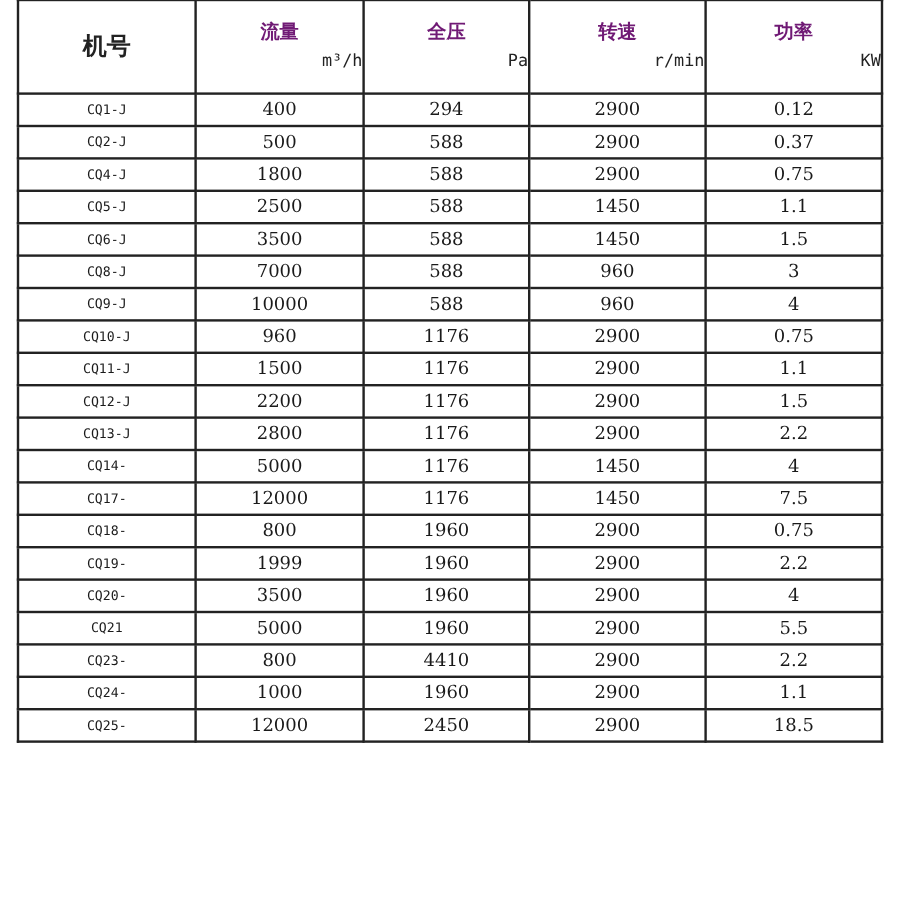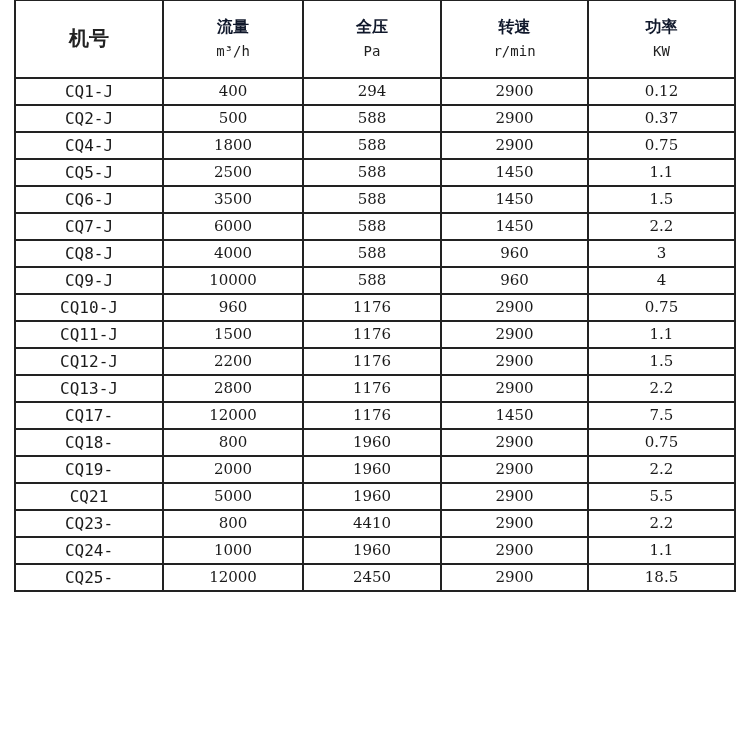--- a/index.html
+++ b/index.html
@@ -37,42 +37,43 @@
     .spec-table th {
       height: 76px;
       font-weight: normal;
       line-height: 24px;
     }
     .spec-table th .h-name {
       display: block;
       font-family: "DejaVu Sans", "Liberation Sans", sans-serif;
       font-size: 16px;
       font-weight: bold;
-      color: #0f172a;
+      color: #701a75;
     }
     .spec-table th .h-unit {
       display: block;
       font-family: "DejaVu Sans Mono", "Liberation Mono", monospace;
       font-size: 14px;
       color: #222222;
+      text-align: right;
     }
     .spec-table th .h-single {
       font-family: "DejaVu Sans", "Liberation Sans", sans-serif;
       font-size: 20px;
       font-weight: bold;
       color: #222222;
     }
     .spec-table td {
       height: 25px;
       font-size: 15px;
       line-height: 25px;
     }
     .spec-table td.model {
       font-family: "DejaVu Sans Mono", "Liberation Mono", monospace;
-      font-size: 16px;
+      font-size: 11px;
     }
   </style>
 </head>
 <body>
 
 <table class="spec-table">
   <colgroup>
     <col class="c1">
       <col class="c2">
       <col class="c3">
@@ -132,29 +133,22 @@
         <td>1.1</td>
       </tr>
       <tr>
         <td class="model">CQ6-J</td>
         <td>3500</td>
         <td>588</td>
         <td>1450</td>
         <td>1.5</td>
       </tr>
       <tr>
-        <td class="model">CQ7-J</td>
-        <td>6000</td>
-        <td>588</td>
-        <td>1450</td>
-        <td>2.2</td>
-      </tr>
-      <tr>
         <td class="model">CQ8-J</td>
-        <td>4000</td>
+        <td>7000</td>
         <td>588</td>
         <td>960</td>
         <td>3</td>
       </tr>
       <tr>
         <td class="model">CQ9-J</td>
         <td>10000</td>
         <td>588</td>
         <td>960</td>
         <td>4</td>
@@ -181,39 +175,53 @@
         <td>1.5</td>
       </tr>
       <tr>
         <td class="model">CQ13-J</td>
         <td>2800</td>
         <td>1176</td>
         <td>2900</td>
         <td>2.2</td>
       </tr>
       <tr>
+        <td class="model">CQ14-</td>
+        <td>5000</td>
+        <td>1176</td>
+        <td>1450</td>
+        <td>4</td>
+      </tr>
+      <tr>
         <td class="model">CQ17-</td>
         <td>12000</td>
         <td>1176</td>
         <td>1450</td>
         <td>7.5</td>
       </tr>
       <tr>
         <td class="model">CQ18-</td>
         <td>800</td>
         <td>1960</td>
         <td>2900</td>
         <td>0.75</td>
       </tr>
       <tr>
         <td class="model">CQ19-</td>
-        <td>2000</td>
+        <td>1999</td>
         <td>1960</td>
         <td>2900</td>
         <td>2.2</td>
+      </tr>
+      <tr>
+        <td class="model">CQ20-</td>
+        <td>3500</td>
+        <td>1960</td>
+        <td>2900</td>
+        <td>4</td>
       </tr>
       <tr>
         <td class="model">CQ21</td>
         <td>5000</td>
         <td>1960</td>
         <td>2900</td>
         <td>5.5</td>
       </tr>
       <tr>
         <td class="model">CQ23-</td>

